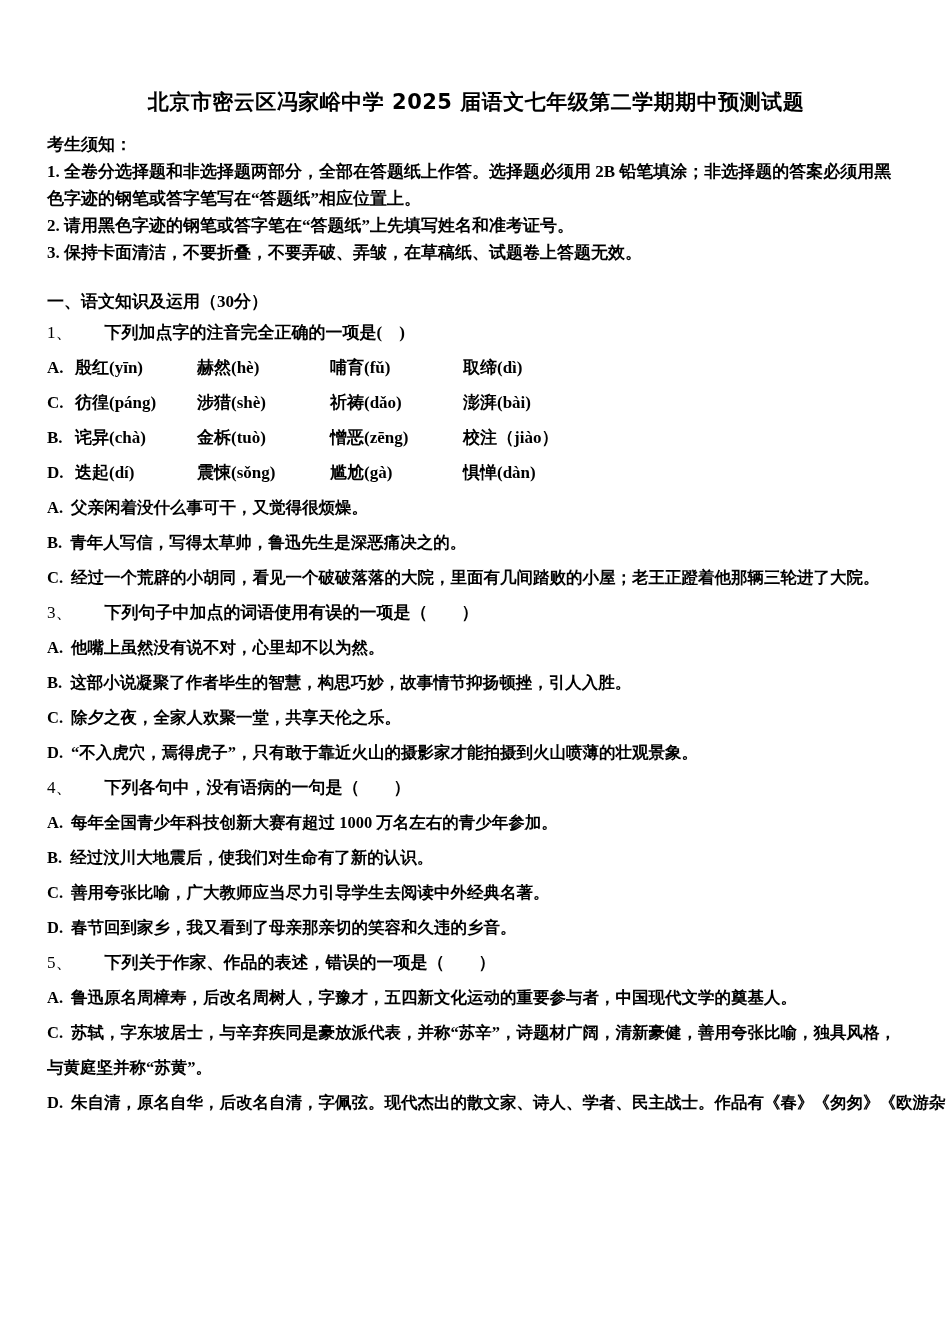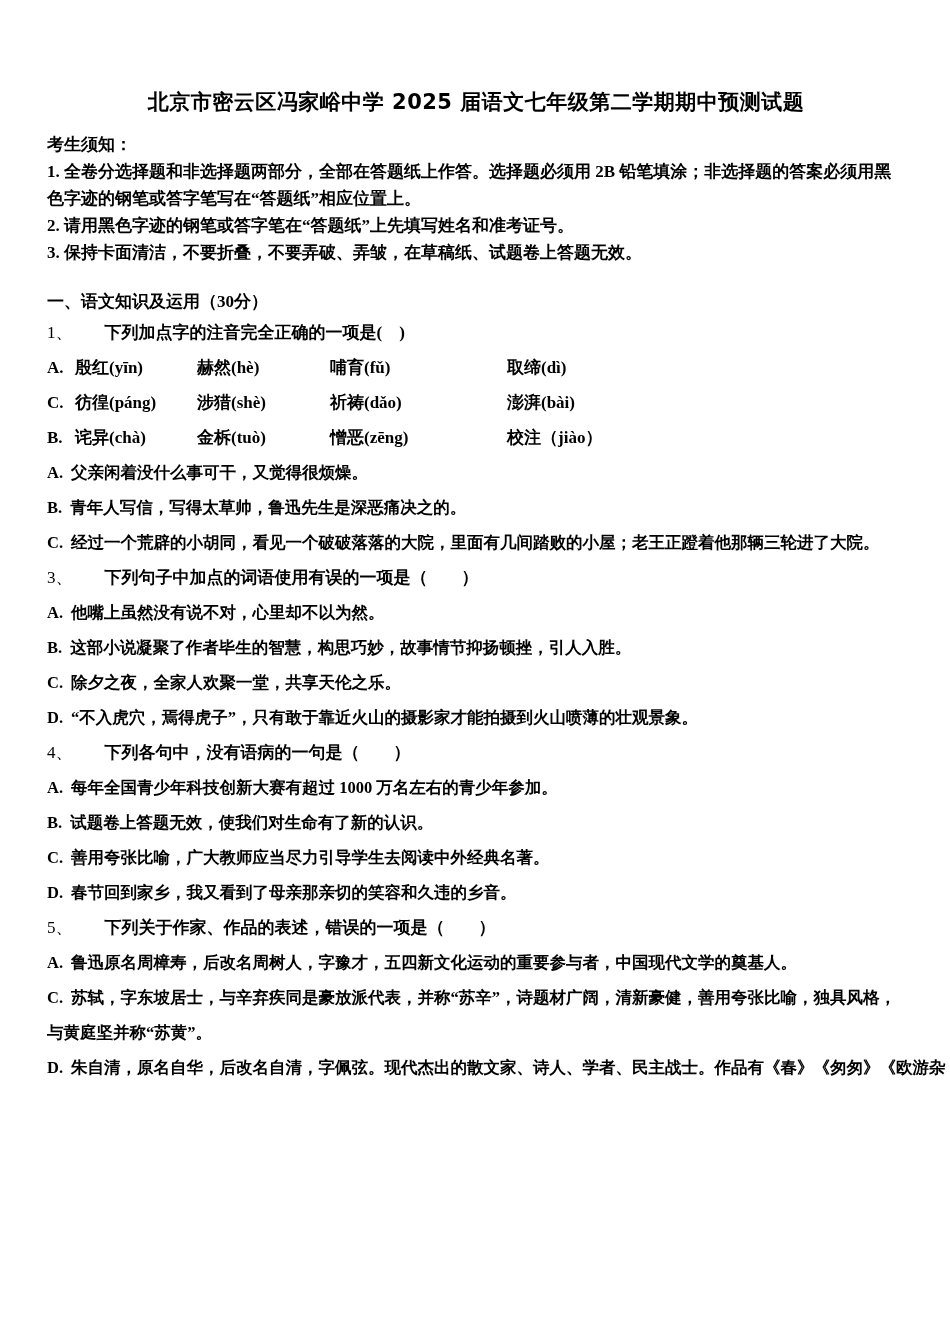--- a/index.html
+++ b/index.html
@@ -74,21 +74,20 @@
   }
   .q1-cell {
     display: inline-block;
     width: 122px;
   }
   .q1-cell.c2, .q1-cell.c3 {
     width: 133px;
   }
   .q1-cell.c4 {
     width: auto;
-    margin-left: 44px;
   }
   .option-clip {
     white-space: nowrap;
     overflow: hidden;
     margin-right: -45px;
   }
 </style>
 </head>
 <body>
 
@@ -101,40 +100,41 @@
   <p class="notice">2. 请用黑色字迹的钢笔或答字笔在“答题纸”上先填写姓名和准考证号。</p>
   <p class="notice">3. 保持卡面清洁，不要折叠，不要弄破、弄皱，在草稿纸、试题卷上答题无效。</p>
 
   <p class="section-heading">一、语文知识及运用（30分）</p>
 
   <div>
     <p class="stem"><span class="qnum">1、</span><span class="qtext">下列加点字的注音完全正确的一项是(　)</span></p>
     <p class="q1row"><span class="letter">A.</span><span class="q1-cell c1">殷红(yīn)</span><span class="q1-cell c2">赫然(hè)</span><span class="q1-cell c3">哺育(fǔ)</span><span class="q1-cell c4">取缔(dì)</span></p>
     <p class="q1row"><span class="letter">C.</span><span class="q1-cell c1">彷徨(páng)</span><span class="q1-cell c2">涉猎(shè)</span><span class="q1-cell c3">祈祷(dǎo)</span><span class="q1-cell c4">澎湃(bài)</span></p>
     <p class="q1row"><span class="letter">B.</span><span class="q1-cell c1">诧异(chà)</span><span class="q1-cell c2">金柝(tuò)</span><span class="q1-cell c3">憎恶(zēng)</span><span class="q1-cell c4">校注（jiào）</span></p>
+    <p class="q1row"><span class="letter">D.</span><span class="q1-cell c1">迭起(dí)</span><span class="q1-cell c2">震悚(sǒng)</span><span class="q1-cell c3">尴尬(gà)</span><span class="q1-cell c4">惧惮(dàn)</span></p>
   </div>
 
   <div>
     <p class="option"><span class="letter">A.</span><span>父亲闲着没什么事可干，又觉得很烦燥。</span></p>
     <p class="option"><span class="letter">B.</span><span>青年人写信，写得太草帅，鲁迅先生是深恶痛决之的。</span></p>
     <p class="option"><span class="letter">C.</span><span>经过一个荒辟的小胡同，看见一个破破落落的大院，里面有几间踏败的小屋；老王正蹬着他那辆三轮进了大院。</span></p>
   </div>
 
   <div>
     <p class="stem"><span class="qnum">3、</span><span class="qtext">下列句子中加点的词语使用有误的一项是（　　）</span></p>
     <p class="option"><span class="letter">A.</span><span>他嘴上虽然没有说不对，心里却不以为然。</span></p>
     <p class="option"><span class="letter">B.</span><span>这部小说凝聚了作者毕生的智慧，构思巧妙，故事情节抑扬顿挫，引人入胜。</span></p>
     <p class="option"><span class="letter">C.</span><span>除夕之夜，全家人欢聚一堂，共享天伦之乐。</span></p>
     <p class="option"><span class="letter">D.</span><span>“不入虎穴，焉得虎子”，只有敢于靠近火山的摄影家才能拍摄到火山喷薄的壮观景象。</span></p>
   </div>
 
   <div>
     <p class="stem"><span class="qnum">4、</span><span class="qtext">下列各句中，没有语病的一句是（　　）</span></p>
     <p class="option"><span class="letter">A.</span><span>每年全国青少年科技创新大赛有超过 1000 万名左右的青少年参加。</span></p>
-    <p class="option"><span class="letter">B.</span><span>试题卷上答题无效，使我们对生命有了新的认识。</span></p>
+    <p class="option"><span class="letter">B.</span><span>经过汶川大地震后，使我们对生命有了新的认识。</span></p>
     <p class="option"><span class="letter">C.</span><span>善用夸张比喻，广大教师应当尽力引导学生去阅读中外经典名著。</span></p>
     <p class="option"><span class="letter">D.</span><span>春节回到家乡，我又看到了母亲那亲切的笑容和久违的乡音。</span></p>
   </div>
 
   <div>
     <p class="stem"><span class="qnum">5、</span><span class="qtext">下列关于作家、作品的表述，错误的一项是（　　）</span></p>
     <p class="option"><span class="letter">A.</span><span>鲁迅原名周樟寿，后改名周树人，字豫才，五四新文化运动的重要参与者，中国现代文学的奠基人。</span></p>
     <p class="option"><span class="letter">C.</span><span>苏轼，字东坡居士，与辛弃疾同是豪放派代表，并称“苏辛”，诗题材广阔，清新豪健，善用夸张比喻，独具风格，与黄庭坚并称“苏黄”。</span></p>
     <p class="option option-clip"><span class="letter">D.</span><span>朱自清，原名自华，后改名自清，字佩弦。现代杰出的散文家、诗人、学者、民主战士。作品有《春》《匆匆》《欧游杂</span></p>
   </div>

